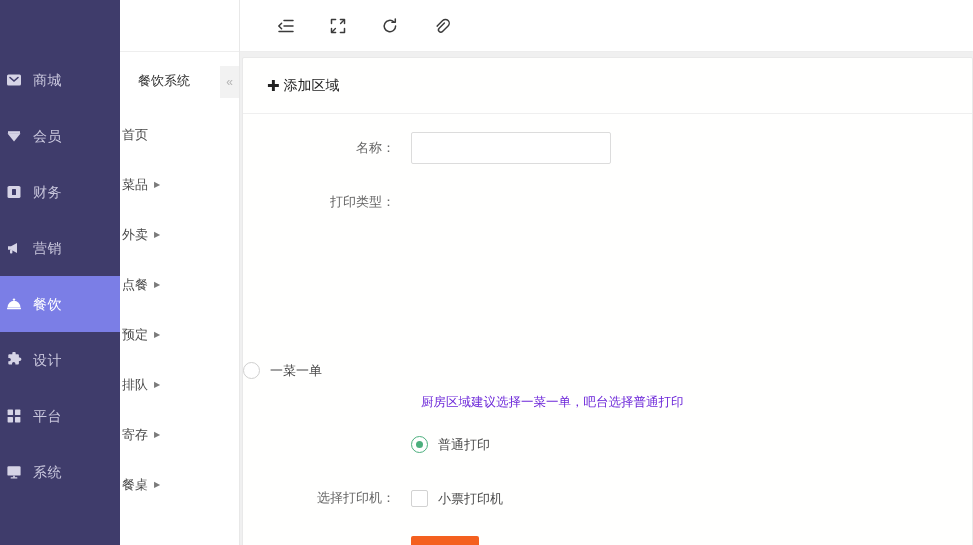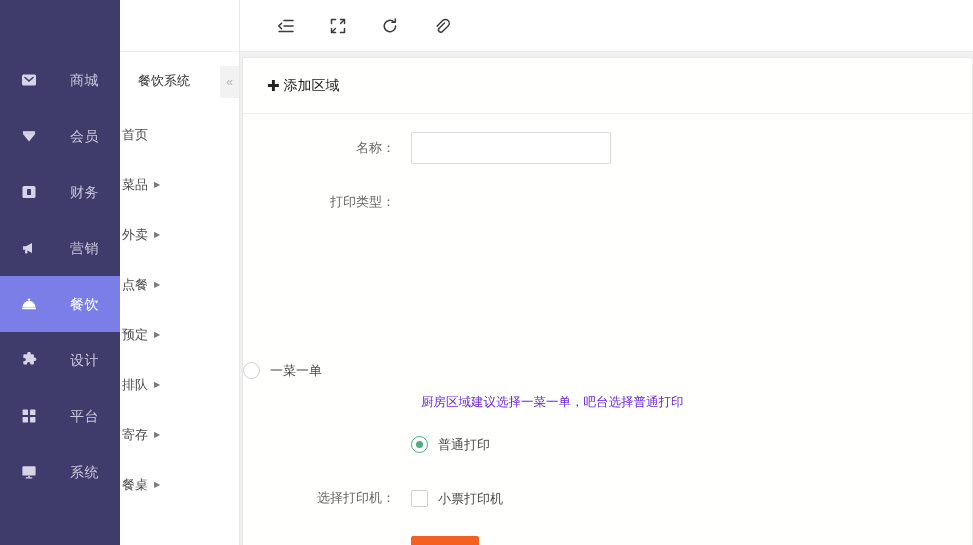--- a/index.html
+++ b/index.html
@@ -15,26 +15,25 @@
   .sidebar {
     width: 120px; height: 545px;
     background: #3f3c6b;
     flex: 0 0 120px;
     overflow: hidden;
   }
   .sidebar-spacer { height: 52px; }
   .sb-item {
     height: 56px;
     display: flex; align-items: center;
-    padding-left: 20px;
+    padding-left: 5px;
     color: #c9c7dd;
     font-size: 14px;
     cursor: pointer;
     user-select: none;
-    gap: 22px;
   }
   .sb-item.active { background: #7b7ee6; color: #ffffff; }
   .sb-icon {
     width: 17px; height: 17px;
     margin-right: 11px;
     display: inline-flex; align-items: center; justify-content: center;
     flex: 0 0 17px;
   }
   .sb-icon svg { display: block; }
   .sb-label { line-height: 1; letter-spacing: .5px; }

